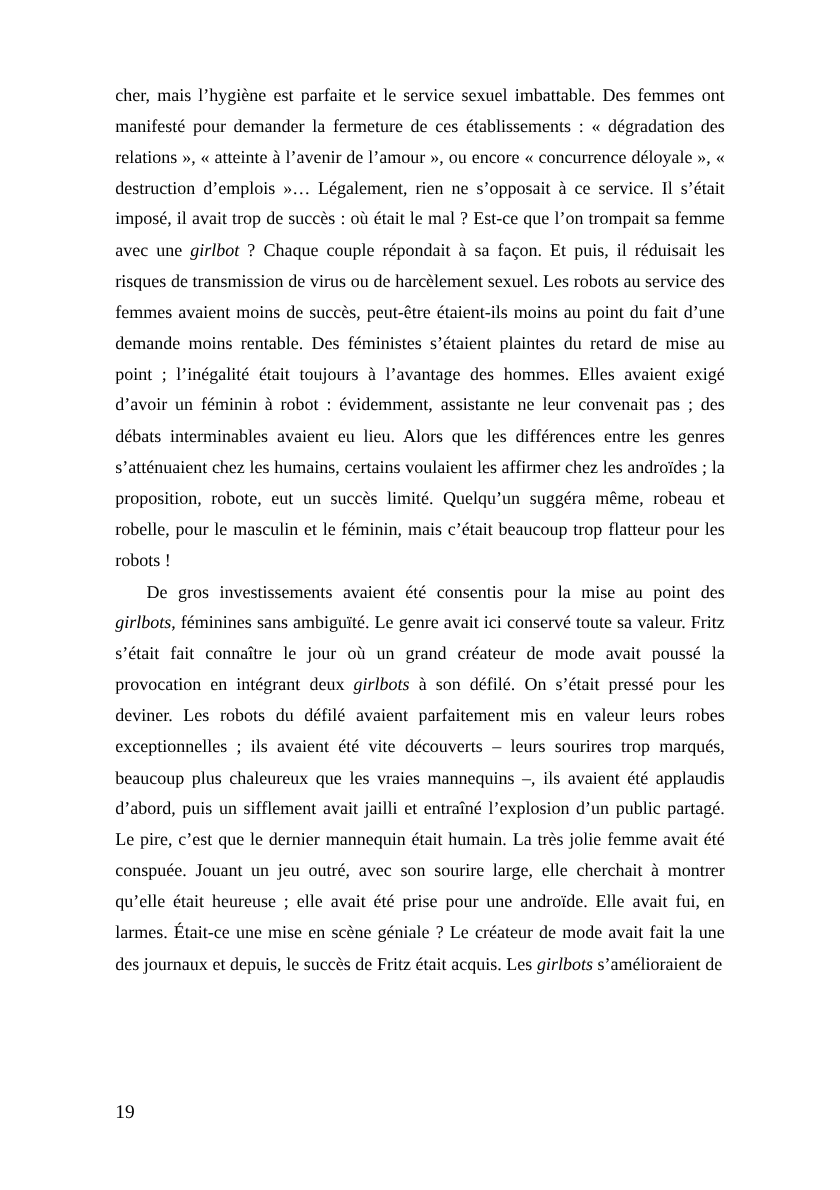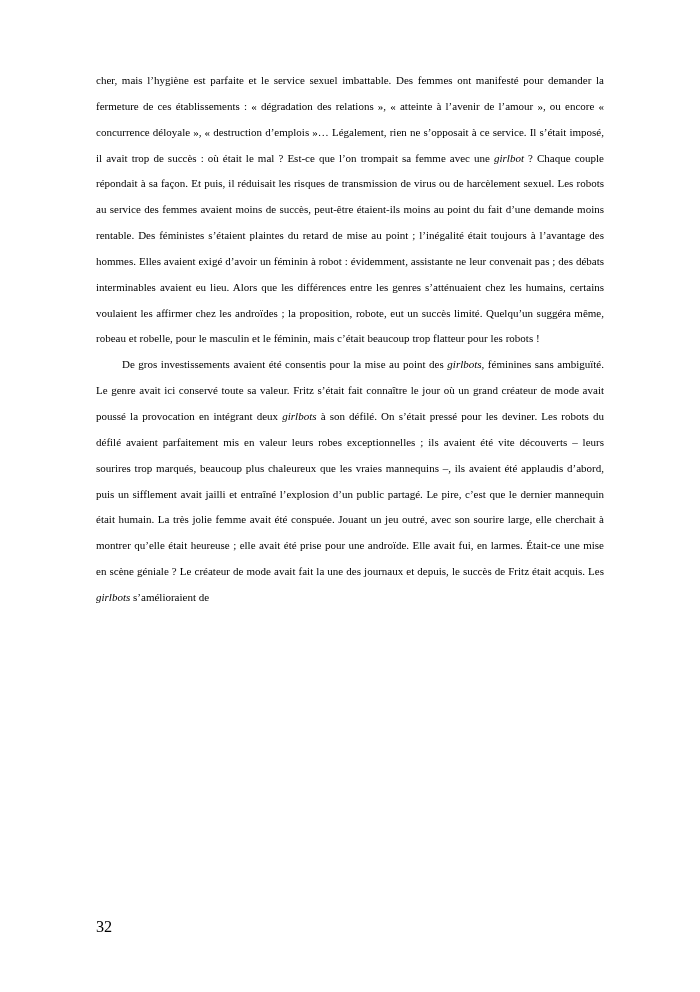--- a/index.html
+++ b/index.html
@@ -27,21 +27,21 @@
 
   .text-block {
     position: absolute;
     left: 96px;
     top: 68px;
     width: 508px;
   }
 
   .para {
     margin: 0;
-    font-size: 11px;
+    font-size: 15px;
     line-height: 25.85px;
     text-align: justify;
     text-justify: inter-word;
     hyphens: none;
     -webkit-hyphens: none;
     letter-spacing: 0;
     word-spacing: 0.1px;
   }
 
   .para.indent {
@@ -68,15 +68,15 @@
 </head>
 <body style="background: rgb(255, 255, 255); color: rgb(0, 0, 0);">
 
 <div class="page">
 
   <div class="text-block">
     <p class="para" id="para-1">cher, mais l’hygiène est parfaite et le service sexuel imbattable. Des femmes ont manifesté pour demander la fermeture de ces établissements : « dégradation des relations », « atteinte à l’avenir de l’amour », ou encore « concurrence déloyale », « destruction d’emplois »… Légalement, rien ne s’opposait à ce service. Il s’était imposé, il avait trop de succès : où était le mal ? Est-ce que l’on trompait sa femme avec une <em>girlbot</em> ? Chaque couple répondait à sa façon. Et puis, il réduisait les risques de transmission de virus ou de harcèlement sexuel. Les robots au service des femmes avaient moins de succès, peut-être étaient-ils moins au point du fait d’une demande moins rentable. Des féministes s’étaient plaintes du retard de mise au point ; l’inégalité était toujours à l’avantage des hommes. Elles avaient exigé d’avoir un féminin à robot : évidemment, assistante ne leur convenait pas ; des débats interminables avaient eu lieu. Alors que les différences entre les genres s’atténuaient chez les humains, certains voulaient les affirmer chez les androïdes ; la proposition, robote, eut un succès limité. Quelqu’un suggéra même, robeau et robelle, pour le masculin et le féminin, mais c’était beaucoup trop flatteur pour les robots !</p>
     <p class="para indent" id="para-2">De gros investissements avaient été consentis pour la mise au point des <em>girlbots</em>, féminines sans ambiguïté. Le genre avait ici conservé toute sa valeur. Fritz s’était fait connaître le jour où un grand créateur de mode avait poussé la provocation en intégrant deux <em>girlbots</em> à son défilé. On s’était pressé pour les deviner. Les robots du défilé avaient parfaitement mis en valeur leurs robes exceptionnelles ; ils avaient été vite découverts – leurs sourires trop marqués, beaucoup plus chaleureux que les vraies mannequins –, ils avaient été applaudis d’abord, puis un sifflement avait jailli et entraîné l’explosion d’un public partagé. Le pire, c’est que le dernier mannequin était humain. La très jolie femme avait été conspuée. Jouant un jeu outré, avec son sourire large, elle cherchait à montrer qu’elle était heureuse ; elle avait été prise pour une androïde. Elle avait fui, en larmes. Était-ce une mise en scène géniale ? Le créateur de mode avait fait la une des journaux et depuis, le succès de Fritz était acquis. Les <em>girlbots</em> s’amélioraient de</p>
   </div>
 
-  <div class="folio">32</div>
+  <div class="folio">19</div>
 
 </div>
 
 </body></html>

